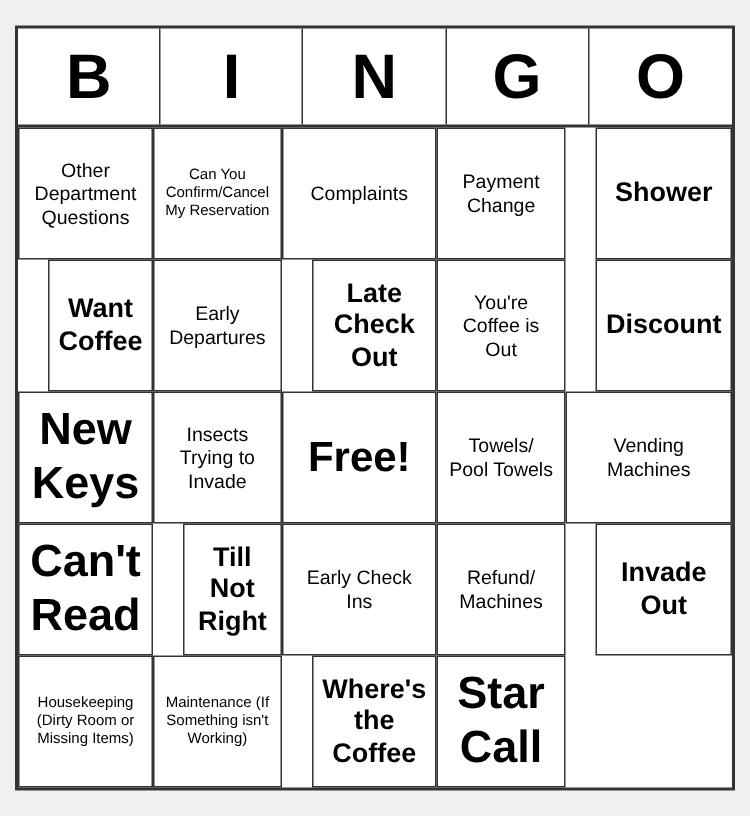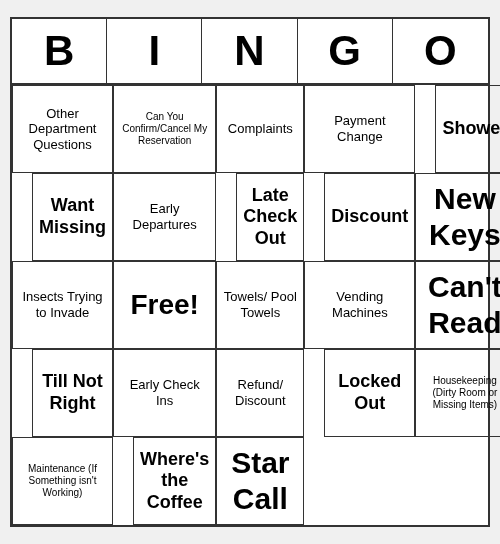--- a/index.html
+++ b/index.html
@@ -68,32 +68,33 @@
       <div class="bingo-letter">N</div>
       <div class="bingo-letter">G</div>
       <div class="bingo-letter">O</div>
     </div>
   <div class="bingo-grid">
   <div class="bingo-cell">Other Department Questions</div>
       <div class="bingo-cell" style="font-size: 10px;">Can You Confirm/Cancel My Reservation</div>
       <div class="bingo-cell">Complaints</div>
       <div class="bingo-cell">Payment Change</div>
       <div class="bingo-cell large-text">Shower</div>
-      <div class="bingo-cell large-text">Want Missing</div>
+      <div class="bingo-cell large-text">Want Coffee</div>
       <div class="bingo-cell">Early Departures</div>
       <div class="bingo-cell large-text">Late Check Out</div>
+      <div class="bingo-cell">You're Coffee is Out</div>
       <div class="bingo-cell large-text">Discount</div>
       <div class="bingo-cell xl-text">New Keys</div>
       <div class="bingo-cell">Insects Trying to Invade</div>
       <div class="bingo-cell free">Free!</div>
       <div class="bingo-cell">Towels/ Pool Towels</div>
       <div class="bingo-cell">Vending Machines</div>
       <div class="bingo-cell xl-text">Can't Read</div>
       <div class="bingo-cell large-text">Till Not Right</div>
       <div class="bingo-cell">Early Check Ins</div>
-      <div class="bingo-cell">Refund/ Discount</div>
-      <div class="bingo-cell large-text">Locked Out</div>
+      <div class="bingo-cell">Refund/ Machines</div>
+      <div class="bingo-cell large-text">Invade Out</div>
       <div class="bingo-cell" style="font-size: 10px;">Housekeeping (Dirty Room or Missing Items)</div>
       <div class="bingo-cell" style="font-size: 10px;">Maintenance (If Something isn't Working)</div>
       <div class="bingo-cell large-text">Where's the Coffee</div>
       <div class="bingo-cell xl-text">Star Call</div>
     </div>
 </div>
 
 </body></html>

